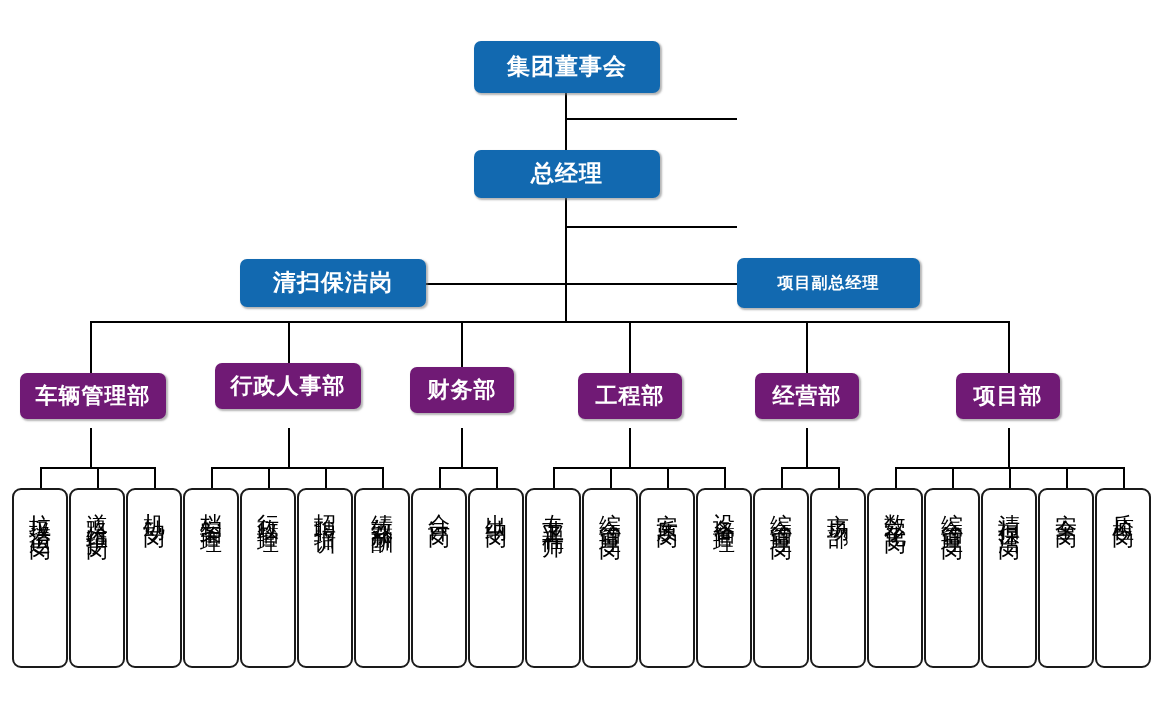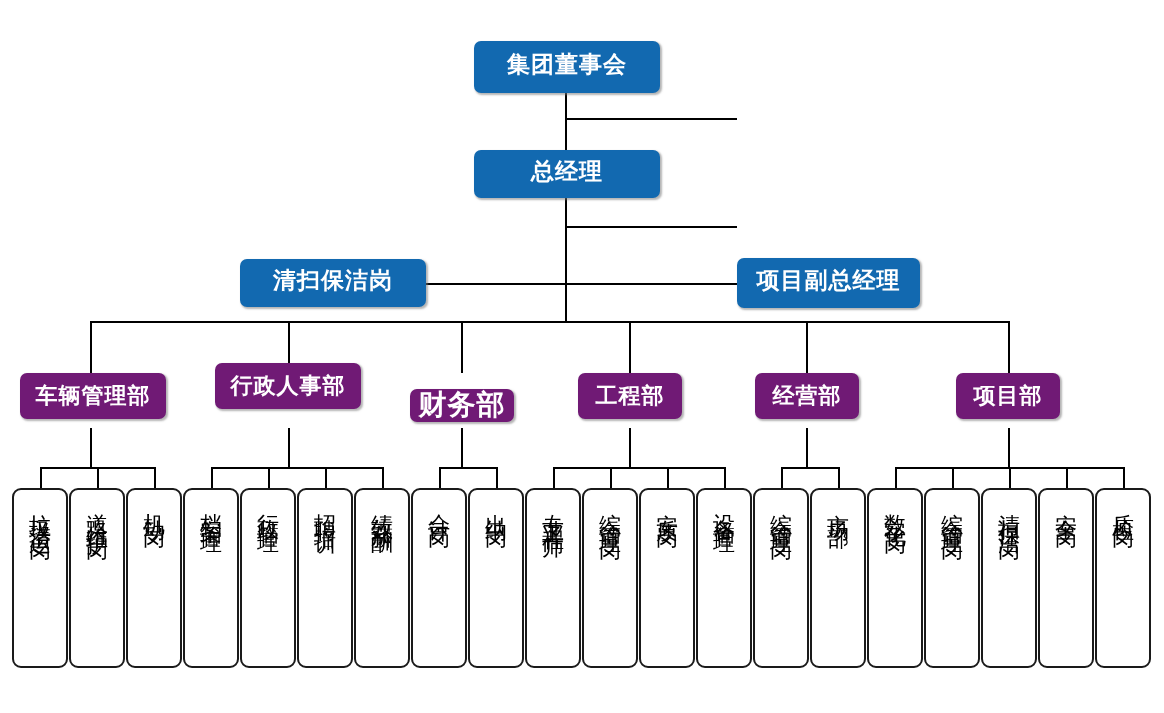--- a/index.html
+++ b/index.html
@@ -33,21 +33,21 @@
     align-items: center;
     justify-content: center;
     border-radius: 7px;
     color: #ffffff;
     font-weight: 700;
     letter-spacing: 1px;
     text-align: center;
     line-height: 1.1;
     box-shadow: 1.5px 1.5px 2px rgba(120,120,120,0.55);
   }
-  .node.blue  { background: #1269B0; font-family: Liberation Mono, monospace; }
+  .node.blue  { background: #1269B0; }
   .node.orange{ background: #701a75; }
 
   
   .leaf {
     position: absolute;
     border: 2px solid #1a1a1a;
     border-radius: 9px;
     background: #ffffff;
     color: #000000;
     display: flex;
@@ -128,29 +128,29 @@
   <div class="line vline-thin" style="left:1009px; top:467px; height:23px;"></div>
   <div class="line vline-thin" style="left:1066px; top:467px; height:23px;"></div>
   <div class="line vline-thin" style="left:1123px; top:467px; height:23px;"></div>
 
   <div class="node blue" style="left:474px; top:41px;  width:186px; height:52px; font-size:23px;">集团董事会</div>
 
 
   <div class="node blue" style="left:474px; top:150px; width:186px; height:48px; font-size:23px;">总经理</div>
 
 
-  <div class="node blue" style="left:737px; top:258px; width:183px; height:50px; font-size:23px;">项目副总经理</div>
+  <div class="node blue" style="left:737px; top:258px; width:183px; height:50px; font-size:16px;">项目副总经理</div>
 
   <div class="node blue" style="left:240px; top:259px; width:186px; height:48px; font-size:23px;">清扫保洁岗</div>
 
   <div class="node orange" style="left:20px;  top:373px; width:146px; height:46px; font-size:22px;">车辆管理部</div>
 
   <div class="node orange" style="left:215px; top:363px; width:146px; height:46px; font-size:22px;">行政人事部</div>
 
-  <div class="node orange" style="left:410px; top:389px; width:104px; height:33px; font-size:28px;">财务部</div>
+  <div class="node orange" style="left:410px; top:367px; width:104px; height:46px; font-size:22px;">财务部</div>
 
   <div class="node orange" style="left:578px; top:373px; width:104px; height:46px; font-size:22px;">工程部</div>
 
   <div class="node orange" style="left:755px; top:373px; width:104px; height:46px; font-size:22px;">经营部</div>
 
   <div class="node orange" style="left:956px; top:373px; width:104px; height:46px; font-size:22px;">项目部</div>
 
   <div class="leaf" style="left:12px;   top:488px; width:56px; height:180px;">
       <span>垃圾清运岗</span>
     </div>

